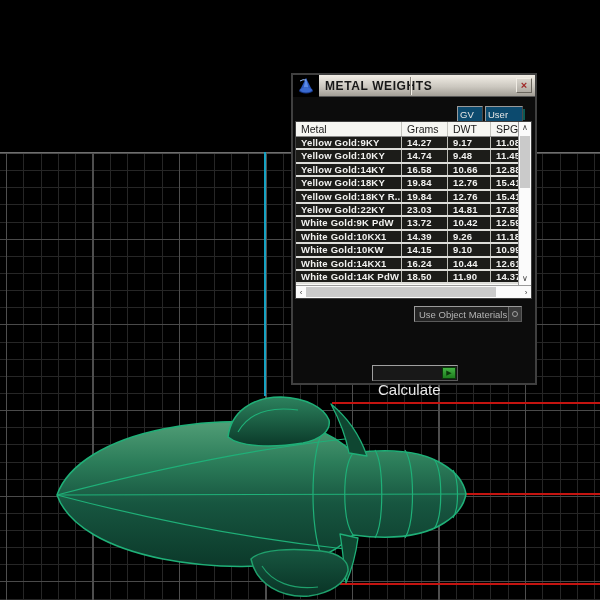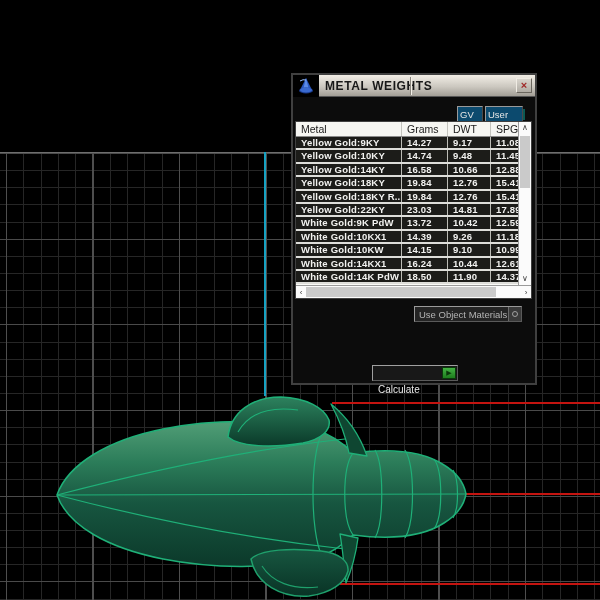--- a/index.html
+++ b/index.html
@@ -80,21 +80,21 @@
     display:flex;align-items:center;}
   .dropdown .lbl{flex:1;color:#b4b4b4;font-size:9.5px;padding-left:4px;white-space:nowrap;overflow:hidden;}
   .dd-box{width:13px;height:100%;background:#3a3a3a;border-left:1px solid #6a6a6a;
     display:flex;align-items:center;justify-content:center;}
   .dd-circle{width:6px;height:6px;border:1px solid #a0a0a0;border-radius:50%;}
   .instruction{position:absolute;left:0;top:254px;width:242px;text-align:center;
     color:#eec90e;font-size:11.5px;font-weight:bold;line-height:14px;}
   .calc-btn{position:absolute;left:79px;top:290px;width:86px;height:16px;
     background:#181818;border:1px solid;border-color:#a0a0a0 #5a5a5a #5a5a5a #a0a0a0;
     display:flex;align-items:center;}
-  .calc-btn .lbl{flex:1;color:#e8e8e8;font-size:10px;padding-left:5px;white-space:nowrap;margin-top:33px;}
+  .calc-btn .lbl{flex:1;color:#e8e8e8;font-size:15px;padding-left:5px;white-space:nowrap;margin-top:33px;}
   .go{width:14px;height:12px;margin-right:1px;background:linear-gradient(#44b244,#1e7e1e);
     border:1px solid #0a3a0a;color:#0a380a;font-size:7px;line-height:10px;text-align:center;}
 </style>
 </head>
 <body>
 
 <div class="stage">
   <div class="grid"></div>
   <div class="axis red r1"></div>
   <div class="axis red r2"></div>

